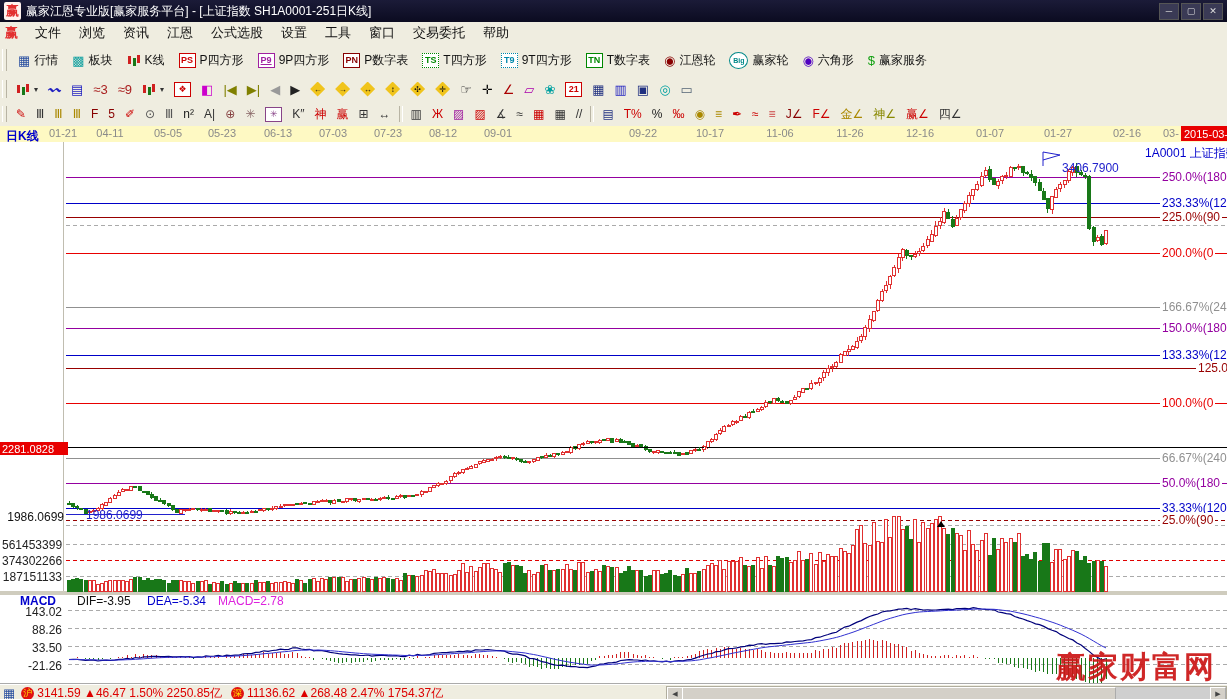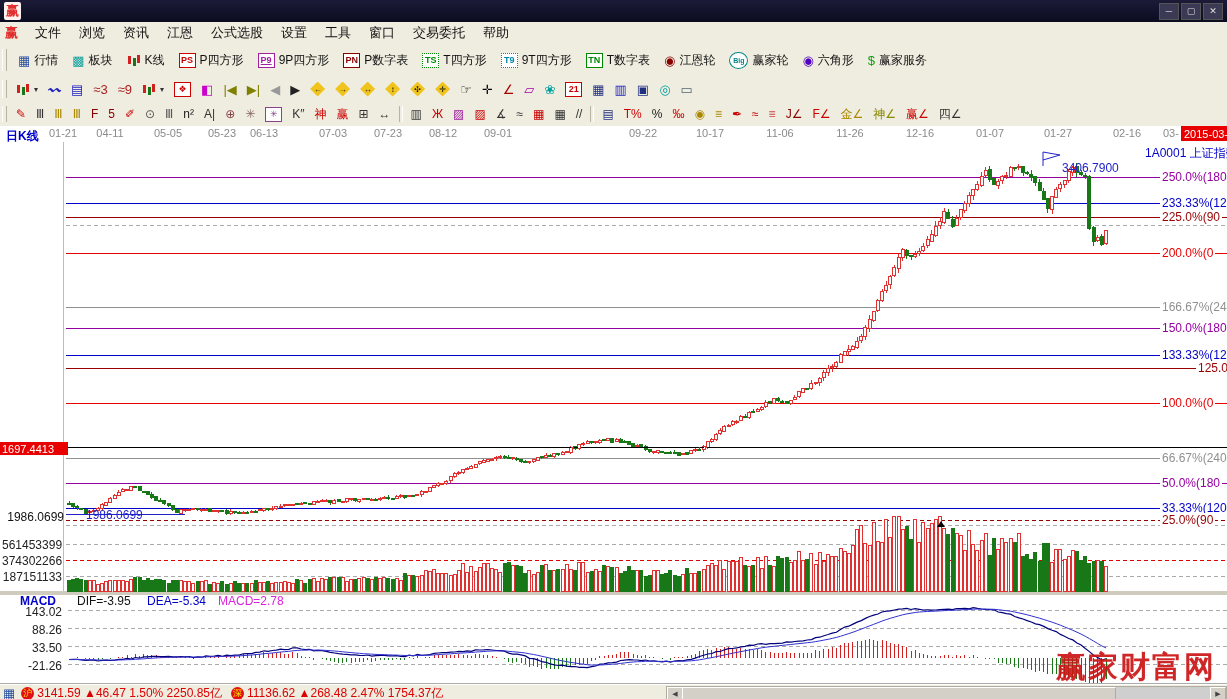--- a/index.html
+++ b/index.html
@@ -31,21 +31,21 @@
     align-items:center;justify-content:center;padding:0 1px;background:#fff;}
   .boxicon.dashed{border-style:dotted;}
   .boxicon.round{border-radius:50%;font-size:7px;min-width:15px;height:15px;}
   .dmd{width:15px;height:15px;background:#f0c41c;clip-path:polygon(50% 0,100% 50%,50% 100%,0 50%);
     display:inline-flex;align-items:center;justify-content:center;font-size:8px;color:#111;font-weight:bold;}
   .arr{font-size:8px;color:#333;}
   .ic-candles{display:inline-block;width:14px;height:13px;position:relative;}
   .ic-candles::before{content:"";position:absolute;left:1px;top:2px;width:3px;height:8px;background:#d02020;
     box-shadow:5px 2px 0 #187818,9px -1px 0 #d02020;}
   
-  .datestrip{position:absolute;top:126px;left:0;width:1227px;height:16px;background:#ffffff;border-bottom:1px solid #d9d5c6;font-size:11px;color:#8a8a8a;}
+  .datestrip{position:absolute;top:126px;left:0;width:1227px;height:16px;background:#fef9c3;border-bottom:1px solid #d9d5c6;font-size:11px;color:#8a8a8a;}
   .dtick{position:absolute;top:1px;transform:translateX(-50%);white-space:nowrap;}
   .dprefix{position:absolute;top:1px;left:1163px;}
   .dcurrent{position:absolute;top:0;left:1181px;width:46px;height:15px;background:#e80000;color:#fff;font-size:11px;
     display:flex;align-items:center;padding-left:3px;white-space:nowrap;overflow:hidden;}
   .pane-label{position:absolute;top:2px;left:6px;color:#0000cc;font-size:12px;font-weight:bold;}
   
   .chartarea{position:absolute;top:142px;left:0;width:1227px;height:541px;background:#fff;}
   .chartarea .lbl{position:absolute;font-size:12px;white-space:nowrap;}
   .axis-l{left:2px;width:60px;text-align:right;color:#222;font-size:11px;}
   .glabel{position:absolute;left:1160px;font-size:12px;background:#fff;padding:0 2px;white-space:nowrap;}
@@ -71,20 +71,21 @@
     font-size:7px;display:flex;align-items:center;justify-content:center;}
   .hthumb{position:absolute;left:15px;top:0;width:432px;height:100%;background:#d4d0c8;border:1px outset #fff;}
 </style>
 </head>
 <body>
 
 <div class="app">
 
   <div class="titlebar">
     <span class="tlogo">赢</span>
+    <span>赢家江恩专业版[赢家服务平台] - [上证指数  SH1A0001-251日K线]</span>
     <span class="winbtns" id="winbtns">
         <span class="winbtn">─</span>
         <span class="winbtn">▢</span>
         <span class="winbtn">✕</span>
       </span>
   </div>
 
   <div class="menubar" id="menubar">
     <span class="mlogo">赢</span>
   <span class="menu-item">文件</span>
@@ -382,21 +383,21 @@
     </div>
 
   <div class="datestrip" id="datestrip">
     <span class="pane-label">日K线</span>
     <span class="dprefix">03-</span>
     <span class="dcurrent">2015-03-</span>
   <span class="dtick" style="left: 63px;">01-21</span>
       <span class="dtick" style="left: 110px;">04-11</span>
       <span class="dtick" style="left: 168px;">05-05</span>
       <span class="dtick" style="left: 222px;">05-23</span>
-      <span class="dtick" style="left: 264px;">06-13</span>
+      <span class="dtick" style="left: 278px;">06-13</span>
       <span class="dtick" style="left: 333px;">07-03</span>
       <span class="dtick" style="left: 388px;">07-23</span>
       <span class="dtick" style="left: 443px;">08-12</span>
       <span class="dtick" style="left: 498px;">09-01</span>
       <span class="dtick" style="left: 643px;">09-22</span>
       <span class="dtick" style="left: 710px;">10-17</span>
       <span class="dtick" style="left: 780px;">11-06</span>
       <span class="dtick" style="left: 850px;">11-26</span>
       <span class="dtick" style="left: 920px;">12-16</span>
       <span class="dtick" style="left: 990px;">01-07</span>
@@ -1436,21 +1437,21 @@
         <line x1="1085.2599999999998" y1="516" x2="1085.2599999999998" y2="540.4599546519094" stroke="#187818" stroke-width="1" shape-rendering="crispEdges"></line>
         <line x1="1089.408" y1="516" x2="1089.408" y2="542.0278259734988" stroke="#187818" stroke-width="1" shape-rendering="crispEdges"></line>
         <line x1="1093.5559999999998" y1="516" x2="1093.5559999999998" y2="544.2993067923231" stroke="#187818" stroke-width="1" shape-rendering="crispEdges"></line>
         <line x1="1097.704" y1="516" x2="1097.704" y2="543.7505785850316" stroke="#187818" stroke-width="1" shape-rendering="crispEdges"></line>
         <line x1="1101.8519999999999" y1="516" x2="1101.8519999999999" y2="544.2367470882576" stroke="#187818" stroke-width="1" shape-rendering="crispEdges"></line>
         <line x1="1106" y1="516" x2="1106" y2="537.479081937399" stroke="#187818" stroke-width="1" shape-rendering="crispEdges"></line>
         <polyline points="69.0,517.5 73.1,517.4 77.3,517.3 81.4,517.8 85.6,518.5 89.7,518.2 93.9,518.1 98.0,519.0 102.2,518.4 106.3,518.1 110.5,518.5 114.6,518.1 118.8,517.3 122.9,517.4 127.1,516.3 131.2,517.1 135.4,515.5 139.5,516.2 143.7,514.8 147.8,514.8 152.0,514.4 156.1,514.3 160.3,514.5 164.4,514.7 168.6,514.3 172.7,514.8 176.8,514.9 181.0,514.5 185.1,514.8 189.3,514.5 193.4,515.6 197.6,514.9 201.7,515.2 205.9,513.9 210.0,514.3 214.2,514.0 218.3,513.4 222.5,514.3 226.6,513.2 230.8,513.6 234.9,513.1 239.1,513.1 243.2,511.8 247.4,511.5 251.5,511.6 255.7,510.4 259.8,510.1 264.0,508.8 268.1,509.4 272.3,508.5 276.4,508.2 280.5,507.1 284.7,507.7 288.8,507.3 293.0,505.8 297.1,505.9 301.3,507.0 305.4,507.6 309.6,507.3 313.7,508.9 317.9,508.3 322.0,508.7 326.2,509.3 330.3,510.3 334.5,511.0 338.6,511.7 342.8,512.1 346.9,512.3 351.1,512.9 355.2,512.9 359.4,513.4 363.5,513.5 367.7,513.0 371.8,514.1 376.0,513.7 380.1,513.3 384.2,513.4 388.4,513.8 392.5,513.8 396.7,513.6 400.8,514.5 405.0,514.7 409.1,513.2 413.3,514.0 417.4,512.4 421.6,513.4 425.7,513.0 429.9,512.6 434.0,511.4 438.2,511.0 442.3,510.6 446.5,510.6 450.6,510.1 454.8,510.0 458.9,509.3 463.1,509.7 467.2,508.9 471.4,509.4 475.5,507.9 479.7,508.0 483.8,507.8 487.9,507.5 492.1,508.0 496.2,508.5 500.4,508.7 504.5,509.2 508.7,511.1 512.8,512.1 517.0,512.2 521.1,512.9 525.3,513.9 529.4,516.3 533.6,516.7 537.7,517.9 541.9,519.7 546.0,520.3 550.2,521.8 554.3,522.8 558.5,523.5 562.6,523.2 566.8,524.2 570.9,524.7 575.1,524.5 579.2,525.3 583.4,525.4 587.5,525.7 591.6,524.6 595.8,524.0 599.9,522.1 604.1,521.8 608.2,520.9 612.4,520.6 616.5,520.1 620.7,518.5 624.8,518.1 629.0,517.6 633.1,517.9 637.3,518.0 641.4,518.6 645.6,518.0 649.7,519.0 653.9,518.9 658.0,519.5 662.2,519.8 666.3,519.1 670.5,520.2 674.6,519.0 678.8,518.5 682.9,518.9 687.1,517.9 691.2,517.4 695.3,516.1 699.5,514.5 703.6,513.2 707.8,512.0 711.9,511.5 716.1,509.7 720.2,509.5 724.4,507.8 728.5,506.7 732.7,506.5 736.8,505.9 741.0,504.8 745.1,504.4 749.3,503.2 753.4,503.3 757.6,502.0 761.7,501.7 765.9,502.3 770.0,501.7 774.2,501.7 778.3,501.4 782.5,501.1 786.6,499.9 790.8,500.2 794.9,499.5 799.0,499.2 803.2,498.8 807.3,498.0 811.5,497.6 815.6,495.7 819.8,495.2 823.9,493.7 828.1,492.5 832.2,491.1 836.4,490.3 840.5,487.5 844.7,485.1 848.8,484.2 853.0,482.1 857.1,480.1 861.3,478.6 865.4,476.4 869.6,474.5 873.7,473.1 877.9,472.0 882.0,470.0 886.2,469.2 890.3,468.9 894.5,468.0 898.6,467.1 902.7,466.9 906.9,466.4 911.0,467.5 915.2,466.6 919.3,467.3 923.5,468.0 927.6,467.9 931.8,468.1 935.9,468.0 940.1,467.7 944.2,467.4 948.4,467.1 952.5,467.7 956.7,466.7 960.8,466.6 965.0,466.3 969.1,466.9 973.3,465.6 977.4,466.4 981.6,467.0 985.7,467.4 989.9,467.7 994.0,467.8 998.2,470.0 1002.3,470.7 1006.4,471.7 1010.6,472.2 1014.7,474.5 1018.9,475.9 1023.0,477.0 1027.2,478.6 1031.3,480.0 1035.5,481.9 1039.6,482.7 1043.8,484.4 1047.9,486.6 1052.1,488.2 1056.2,489.6 1060.4,492.4 1064.5,494.2 1068.7,496.5 1072.8,497.9 1077.0,501.0 1081.1,503.0 1085.3,506.5 1089.4,509.6 1093.6,513.2 1097.7,515.4 1101.9,518.1 1106.0,516.7" fill="none" stroke="#00007a" stroke-width="1.2"></polyline>
         <polyline points="69.0,517.6 73.1,517.6 77.3,517.5 81.4,517.6 85.6,517.7 89.7,517.8 93.9,517.8 98.0,518.0 102.2,518.1 106.3,518.1 110.5,518.1 114.6,518.1 118.8,518.0 122.9,517.9 127.1,517.7 131.2,517.6 135.4,517.3 139.5,517.1 143.7,516.8 147.8,516.5 152.0,516.2 156.1,515.9 160.3,515.7 164.4,515.5 168.6,515.3 172.7,515.3 176.8,515.2 181.0,515.1 185.1,515.1 189.3,515.0 193.4,515.1 197.6,515.0 201.7,515.1 205.9,514.9 210.0,514.8 214.2,514.7 218.3,514.5 222.5,514.5 226.6,514.3 230.8,514.2 234.9,514.0 239.1,513.9 243.2,513.6 247.4,513.3 251.5,513.0 255.7,512.6 259.8,512.2 264.0,511.7 268.1,511.4 272.3,511.0 276.4,510.5 280.5,510.0 284.7,509.7 288.8,509.3 293.0,508.8 297.1,508.4 301.3,508.2 305.4,508.1 309.6,507.9 313.7,508.1 317.9,508.1 322.0,508.2 326.2,508.4 330.3,508.7 334.5,509.0 338.6,509.4 342.8,509.8 346.9,510.2 351.1,510.6 355.2,511.0 359.4,511.3 363.5,511.7 367.7,511.9 371.8,512.2 376.0,512.4 380.1,512.5 384.2,512.7 388.4,512.8 392.5,513.0 396.7,513.1 400.8,513.3 405.0,513.5 409.1,513.4 413.3,513.5 417.4,513.4 421.6,513.4 425.7,513.3 429.9,513.2 434.0,512.9 438.2,512.6 442.3,512.3 446.5,512.1 450.6,511.8 454.8,511.5 458.9,511.2 463.1,511.0 467.2,510.7 471.4,510.5 475.5,510.1 479.7,509.8 483.8,509.5 487.9,509.2 492.1,509.0 496.2,508.9 500.4,508.9 504.5,508.9 508.7,509.3 512.8,509.7 517.0,510.1 521.1,510.5 525.3,511.0 529.4,511.8 533.6,512.5 537.7,513.3 541.9,514.3 546.0,515.2 550.2,516.2 554.3,517.2 558.5,518.1 562.6,518.9 566.8,519.7 570.9,520.4 575.1,521.0 579.2,521.7 583.4,522.2 587.5,522.8 591.6,523.0 595.8,523.2 599.9,523.0 604.1,522.8 608.2,522.5 612.4,522.2 616.5,521.9 620.7,521.4 624.8,520.9 629.0,520.4 633.1,520.0 637.3,519.7 641.4,519.6 645.6,519.3 649.7,519.3 653.9,519.2 658.0,519.3 662.2,519.4 666.3,519.3 670.5,519.5 674.6,519.4 678.8,519.3 682.9,519.2 687.1,519.0 691.2,518.8 695.3,518.4 699.5,517.8 703.6,517.1 707.8,516.3 711.9,515.6 716.1,514.7 720.2,513.9 724.4,513.0 728.5,512.1 732.7,511.2 736.8,510.4 741.0,509.6 745.1,508.8 749.3,508.0 753.4,507.3 757.6,506.5 761.7,505.8 765.9,505.2 770.0,504.7 774.2,504.3 778.3,503.8 782.5,503.4 786.6,502.9 790.8,502.5 794.9,502.0 799.0,501.6 803.2,501.2 807.3,500.7 811.5,500.3 815.6,499.6 819.8,498.9 823.9,498.1 828.1,497.3 832.2,496.4 836.4,495.4 840.5,494.3 844.7,492.9 848.8,491.6 853.0,490.2 857.1,488.7 861.3,487.1 865.4,485.5 869.6,483.9 873.7,482.3 877.9,480.7 882.0,479.1 886.2,477.6 890.3,476.3 894.5,475.1 898.6,473.9 902.7,472.8 906.9,471.9 911.0,471.2 915.2,470.5 919.3,470.0 923.5,469.7 927.6,469.5 931.8,469.3 935.9,469.1 940.1,468.9 944.2,468.6 948.4,468.4 952.5,468.3 956.7,468.1 960.8,467.8 965.0,467.6 969.1,467.5 973.3,467.2 977.4,467.1 981.6,467.1 985.7,467.1 989.9,467.2 994.0,467.3 998.2,467.7 1002.3,468.2 1006.4,468.7 1010.6,469.2 1014.7,470.0 1018.9,470.9 1023.0,471.8 1027.2,472.8 1031.3,473.9 1035.5,475.1 1039.6,476.2 1043.8,477.5 1047.9,478.8 1052.1,480.2 1056.2,481.6 1060.4,483.2 1064.5,484.9 1068.7,486.6 1072.8,488.3 1077.0,490.2 1081.1,492.1 1085.3,494.3 1089.4,496.6 1093.6,499.1 1097.7,501.5 1101.9,504.0 1106.0,505.9" fill="none" stroke="#3030d0" stroke-width="1"></polyline>
       </svg>
     <span class="symbol">1A0001 上证指数</span>
-    <span class="pricebox">1697.4413</span>
+    <span class="pricebox">2281.0828</span>
     <span class="lbl lowlbl">1986.0699</span>
     <span class="lbl lowann">1986.0699</span>
     <span class="lbl peakann">3406.7900</span>
     <div class="macdhdr">
       <span style="left:20px;color:#0000cc;font-weight:bold;">MACD</span>
       <span style="left:77px;color:#111111;">DIF=-3.95</span>
       <span style="left:147px;color:#0000cc;">DEA=-5.34</span>
       <span style="left:218px;color:#dd22dd;">MACD=2.78</span>
     </div>
     <div id="overlay">

